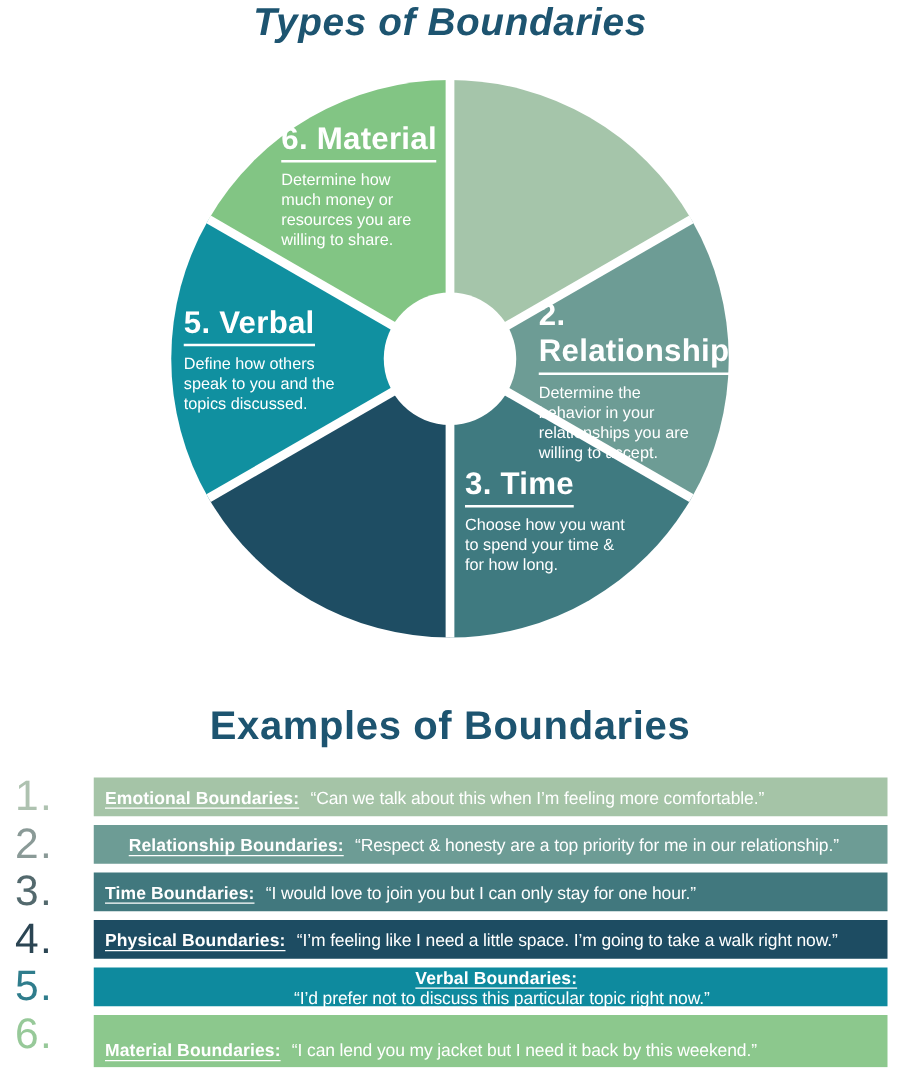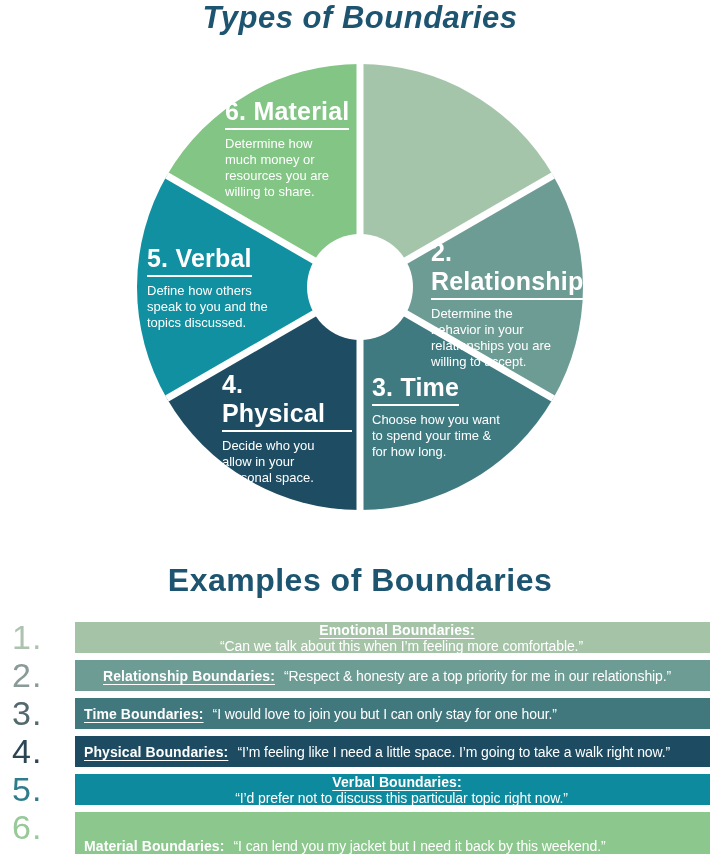--- a/index.html
+++ b/index.html
@@ -40,21 +40,21 @@
   .row-box{
     position:absolute;left:75px;right:10px;top:0;bottom:0;
     display:flex;align-items:center;padding-left:9px;color:#fff;white-space:nowrap;
   }
   .row-label{
     font-size:14px;font-weight:bold;text-decoration:underline;
     text-underline-offset:3px;letter-spacing:.1px;flex:none;
   }
   .row-quote{font-size:14px;letter-spacing:-.1px;margin-left:9px;flex:none;}
   .row.tall{height:42px;margin-bottom:0;}
-  .row.tall .row-box{align-items:flex-end;padding-top:14px;}
+  .row.tall .row-box{align-items:center;padding-top:14px;}
 </style>
 </head>
 <body>
 
 <div class="page">
 
   <h1 class="main-title" style="color: rgb(29, 84, 112); font-style: italic;">Types of Boundaries</h1>
 
   <div class="wheel">
     <svg id="wheel-svg" viewBox="0 0 450 450">
@@ -79,47 +79,41 @@
 behavior in your
 relationships you are
 willing to accept.</div>
     </div>
     <div class="seg-text seg-time">
       <div class="seg-heading"><span>3. Time</span></div>
       <div class="seg-body">Choose how you want
 to spend your time &amp;
 for how long.</div>
     </div>
-    <div class="seg-text seg-physical">
-      <div class="seg-heading"><span>4. Physical</span></div>
-      <div class="seg-body">Decide who you
-allow in your
-personal space.</div>
-    </div>
     <div class="seg-text seg-verbal">
       <div class="seg-heading"><span>5. Verbal</span></div>
       <div class="seg-body">Define how others
 speak to you and the
 topics discussed.</div>
     </div>
     <div class="seg-text seg-material">
       <div class="seg-heading"><span>6. Material</span></div>
       <div class="seg-body">Determine how
 much money or
 resources you are
 willing to share.</div>
     </div>
   </div>
 
   <h2 class="examples-title" style="color: rgb(29, 84, 112);">Examples of Boundaries</h2>
 
   <div class="rows">
     <div class="row">
       <span class="row-num" style="color: rgb(174, 194, 176);">1.</span>
-      <div class="row-box" style="background-color: rgb(165, 196, 167); flex-direction: column;">
+      <div class="row-box" style="background-color: rgb(165, 196, 167);">
         <span class="row-label">Emotional Boundaries:</span>
         <span class="row-quote">“Can we talk about this when I’m feeling more comfortable.”</span>
       </div>
     </div>
     <div class="row">
       <span class="row-num" style="color: rgb(138, 154, 151);">2.</span>
       <div class="row-box" style="background-color: rgb(109, 156, 149); padding-left: 28px;">
         <span class="row-label">Relationship Boundaries:</span>
         <span class="row-quote">“Respect &amp; honesty are a top priority for me in our relationship.”</span>
       </div>

